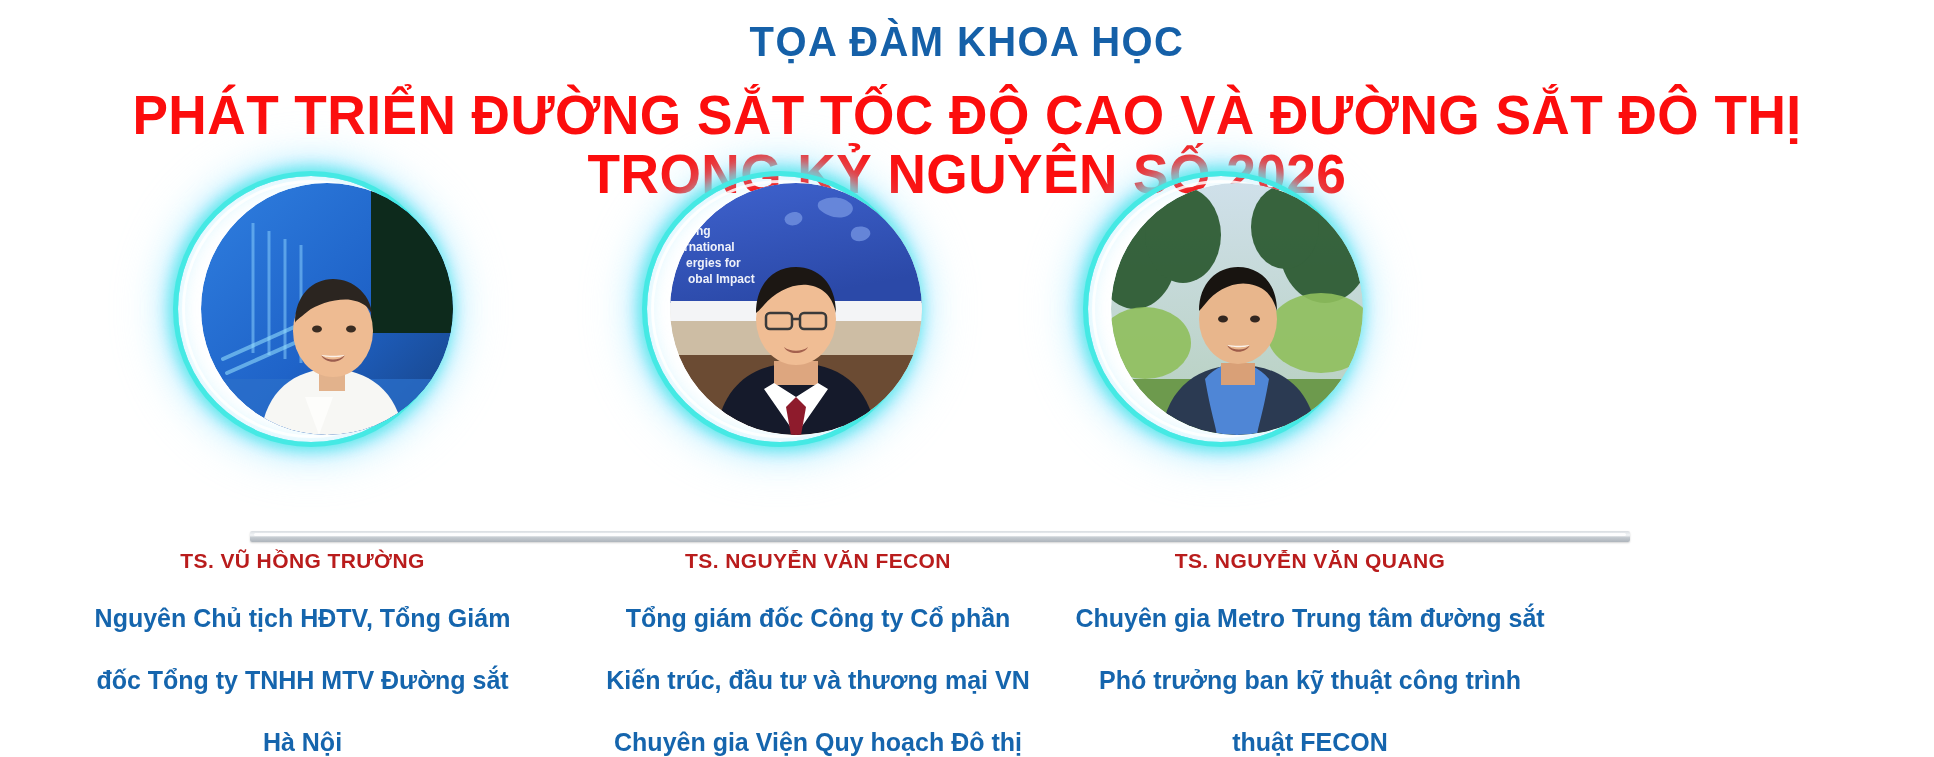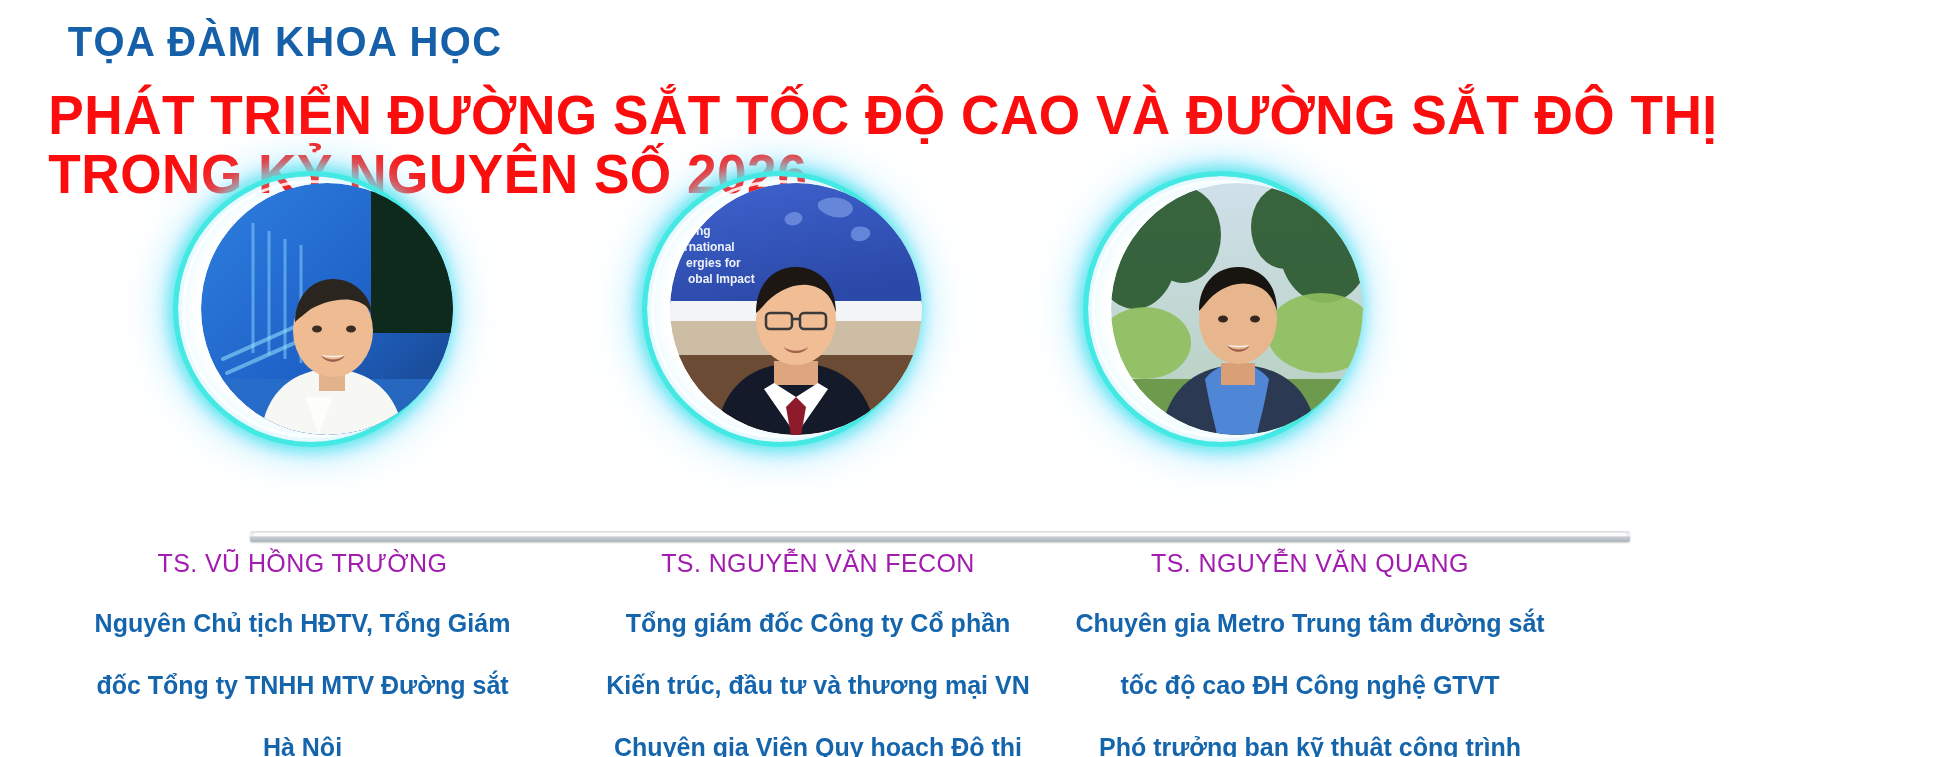--- a/index.html
+++ b/index.html
@@ -5,21 +5,21 @@
   html,body{margin:0;padding:0;}
   body{
     width:1934px;height:757px;overflow:hidden;
     background:#ffffff;
     font-family:"Liberation Sans", sans-serif;
     -webkit-font-smoothing:antialiased;
   }
   .poster{position:relative;width:1934px;height:757px;background:#fff;overflow:hidden;}
 
   
-  .heading-block{position:absolute;left:0;top:0;width:1934px;text-align:left;}
+  .heading-block{position:absolute;left:0;top:0;width:1934px;text-align:center;}
   .kicker{
     font-size:43px;font-weight:bold;letter-spacing:1.5px;
     color:#1560a8;line-height:1;padding-top:20px;
     font-stretch:condensed;
     transform:scaleX(0.93);
   }
   .headline{
     margin-top:22px;
     color:#fc0d0d;
     font-weight:bold;
@@ -82,22 +82,22 @@
     background:#ffffff;opacity:0.85;border-radius:2px;
   }
 
   
   .captions{position:absolute;left:0;top:548px;width:1934px;height:209px;}
   .caption{position:absolute;top:0;text-align:center;color:#155a9e;}
   .c1{left:60px;width:485px;}
   .c2{left:568px;width:500px;}
   .c3{left:1030px;width:560px;}
   .cap-name{
-    font-size:25px;font-weight:normal;letter-spacing:0.4px;
-    line-height:1.2;color:#a21caf;white-space:nowrap;
+    font-size:21px;font-weight:bold;letter-spacing:0.4px;
+    line-height:1.2;color:#b91c1c;white-space:nowrap;
   }
   .cap-lines{margin-top:5px;}
   .cap-line{
     font-size:25px;font-weight:bold;line-height:1.27;color:#1565ad;
     white-space:nowrap;
     margin-top:30px;
   }
 </style>
 </head>
 <body>
@@ -278,20 +278,19 @@
         <div class="cap-line">Tổng giám đốc Công ty Cổ phần</div>
         <div class="cap-line">Kiến trúc, đầu tư và thương mại VN</div>
         <div class="cap-line">Chuyên gia Viện Quy hoạch Đô thị</div>
       </div>
     </div>
 
     <div class="caption c3">
       <div class="cap-name">TS. NGUYỄN VĂN QUANG</div>
       <div class="cap-lines">
         <div class="cap-line">Chuyên gia Metro Trung tâm đường sắt</div>
-        <div class="cap-line">tốc độ cao ĐH Công nghệ GTVT</div>
         <div class="cap-line">Phó trưởng ban kỹ thuật công trình</div>
         <div class="cap-line">thuật FECON</div>
       </div>
     </div>
 
   </div>
 </div>
 
 </body></html>

